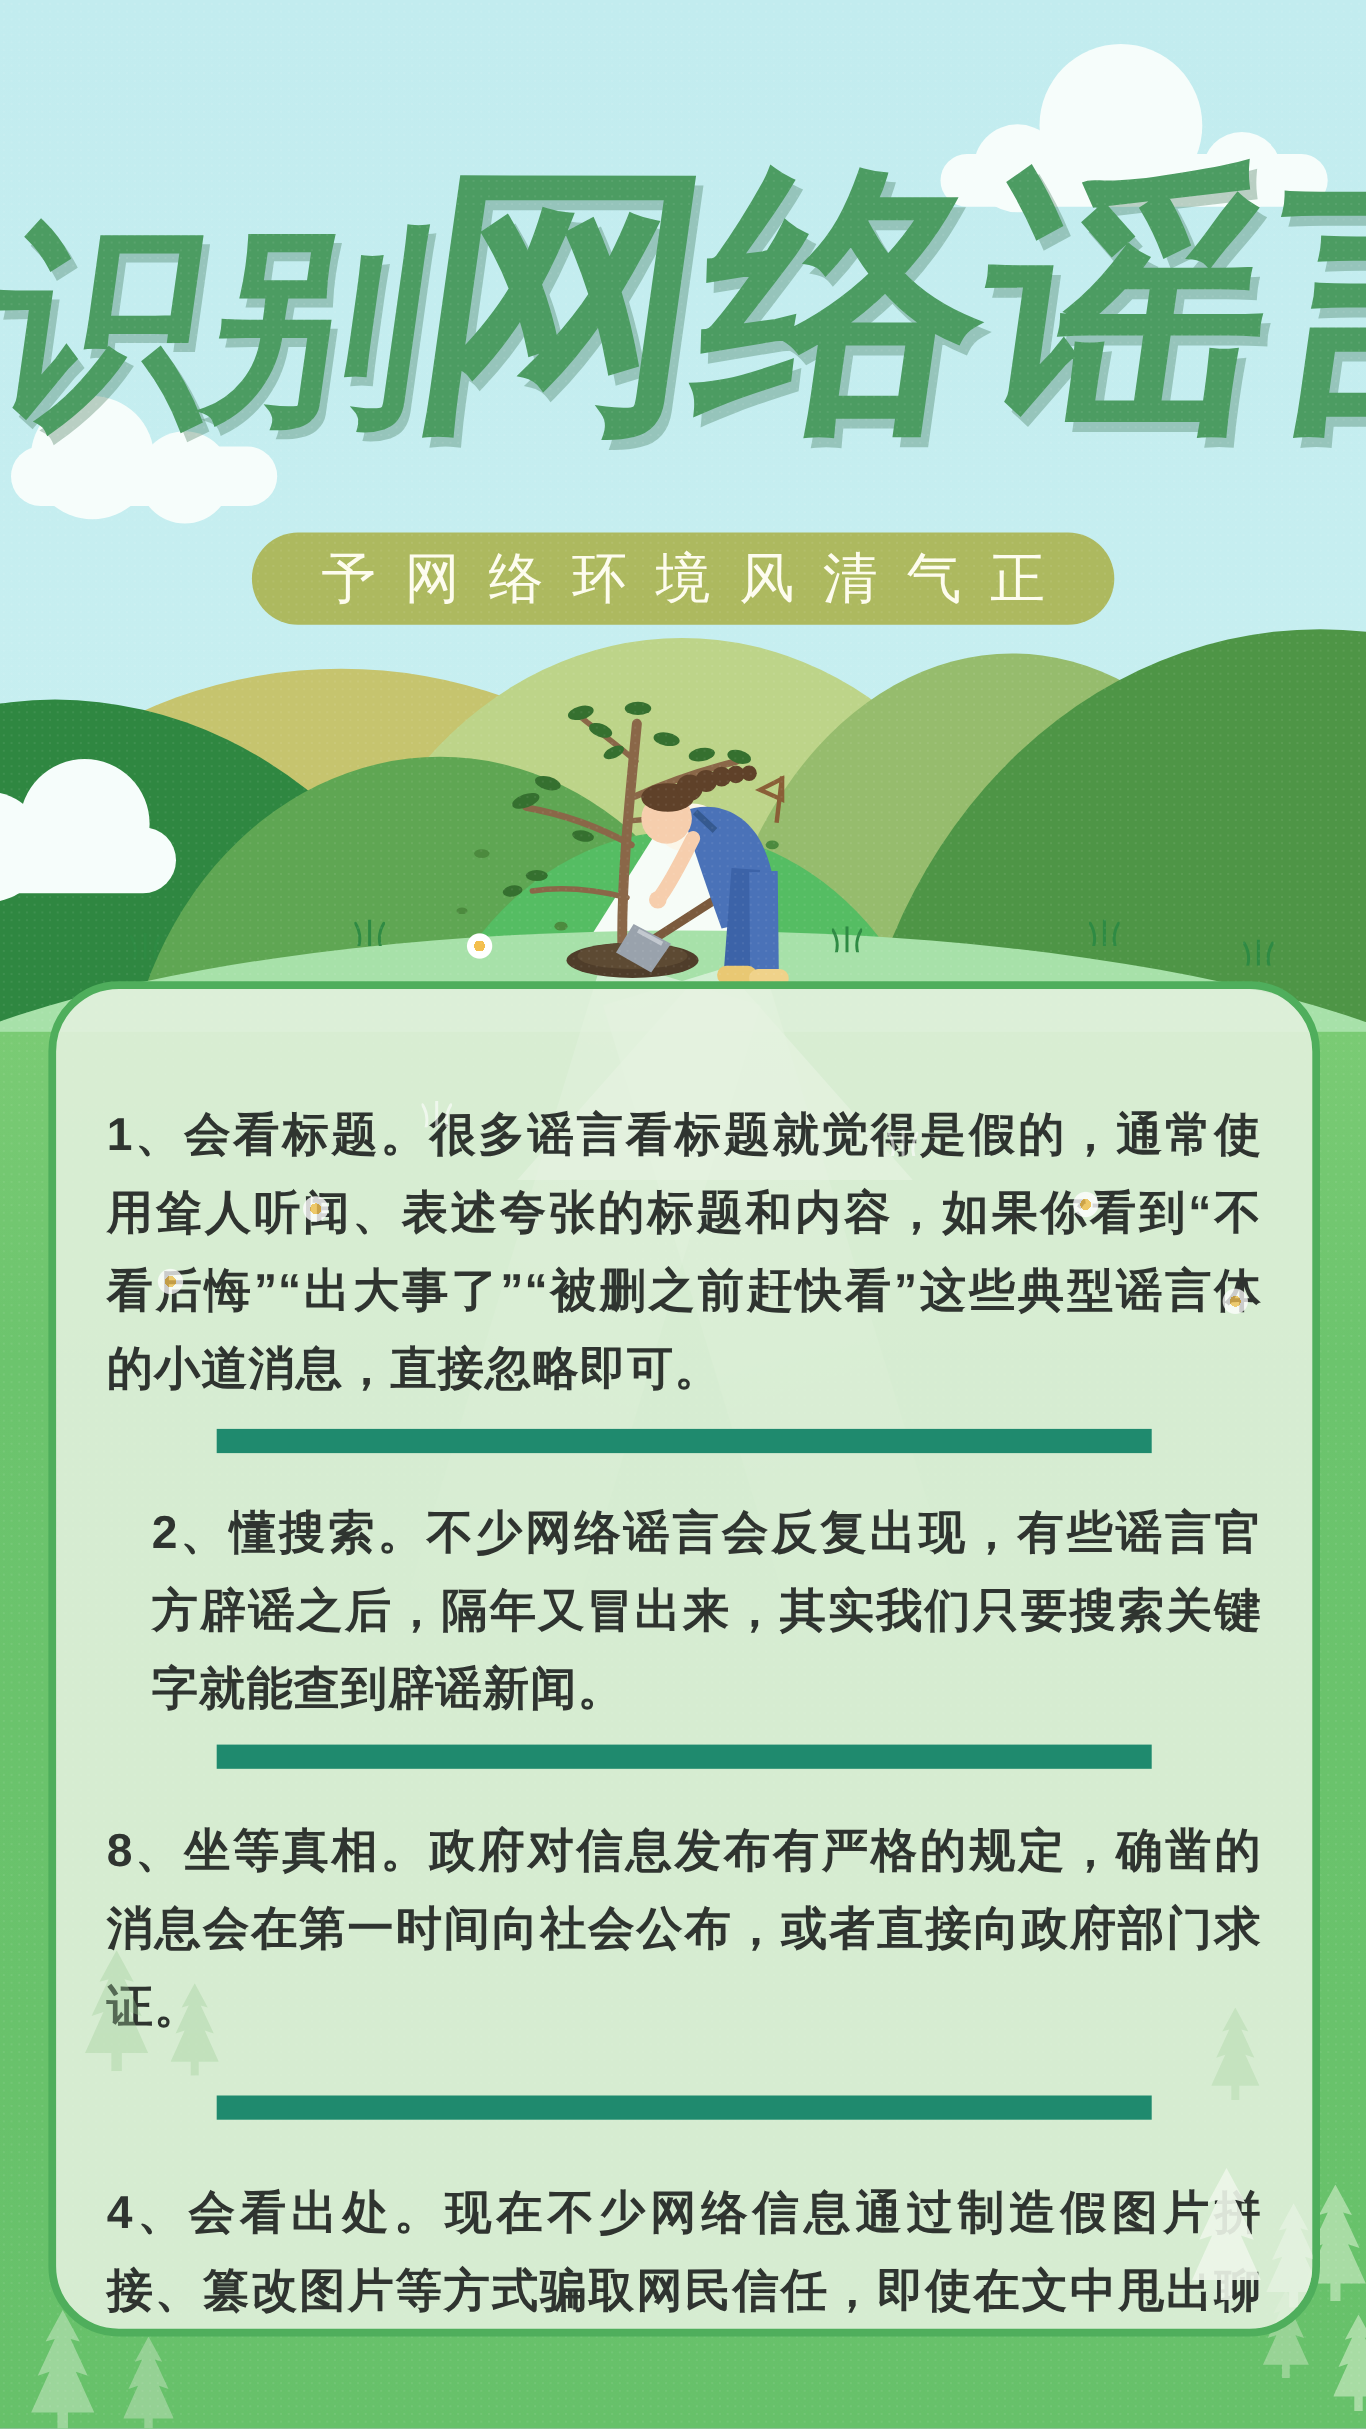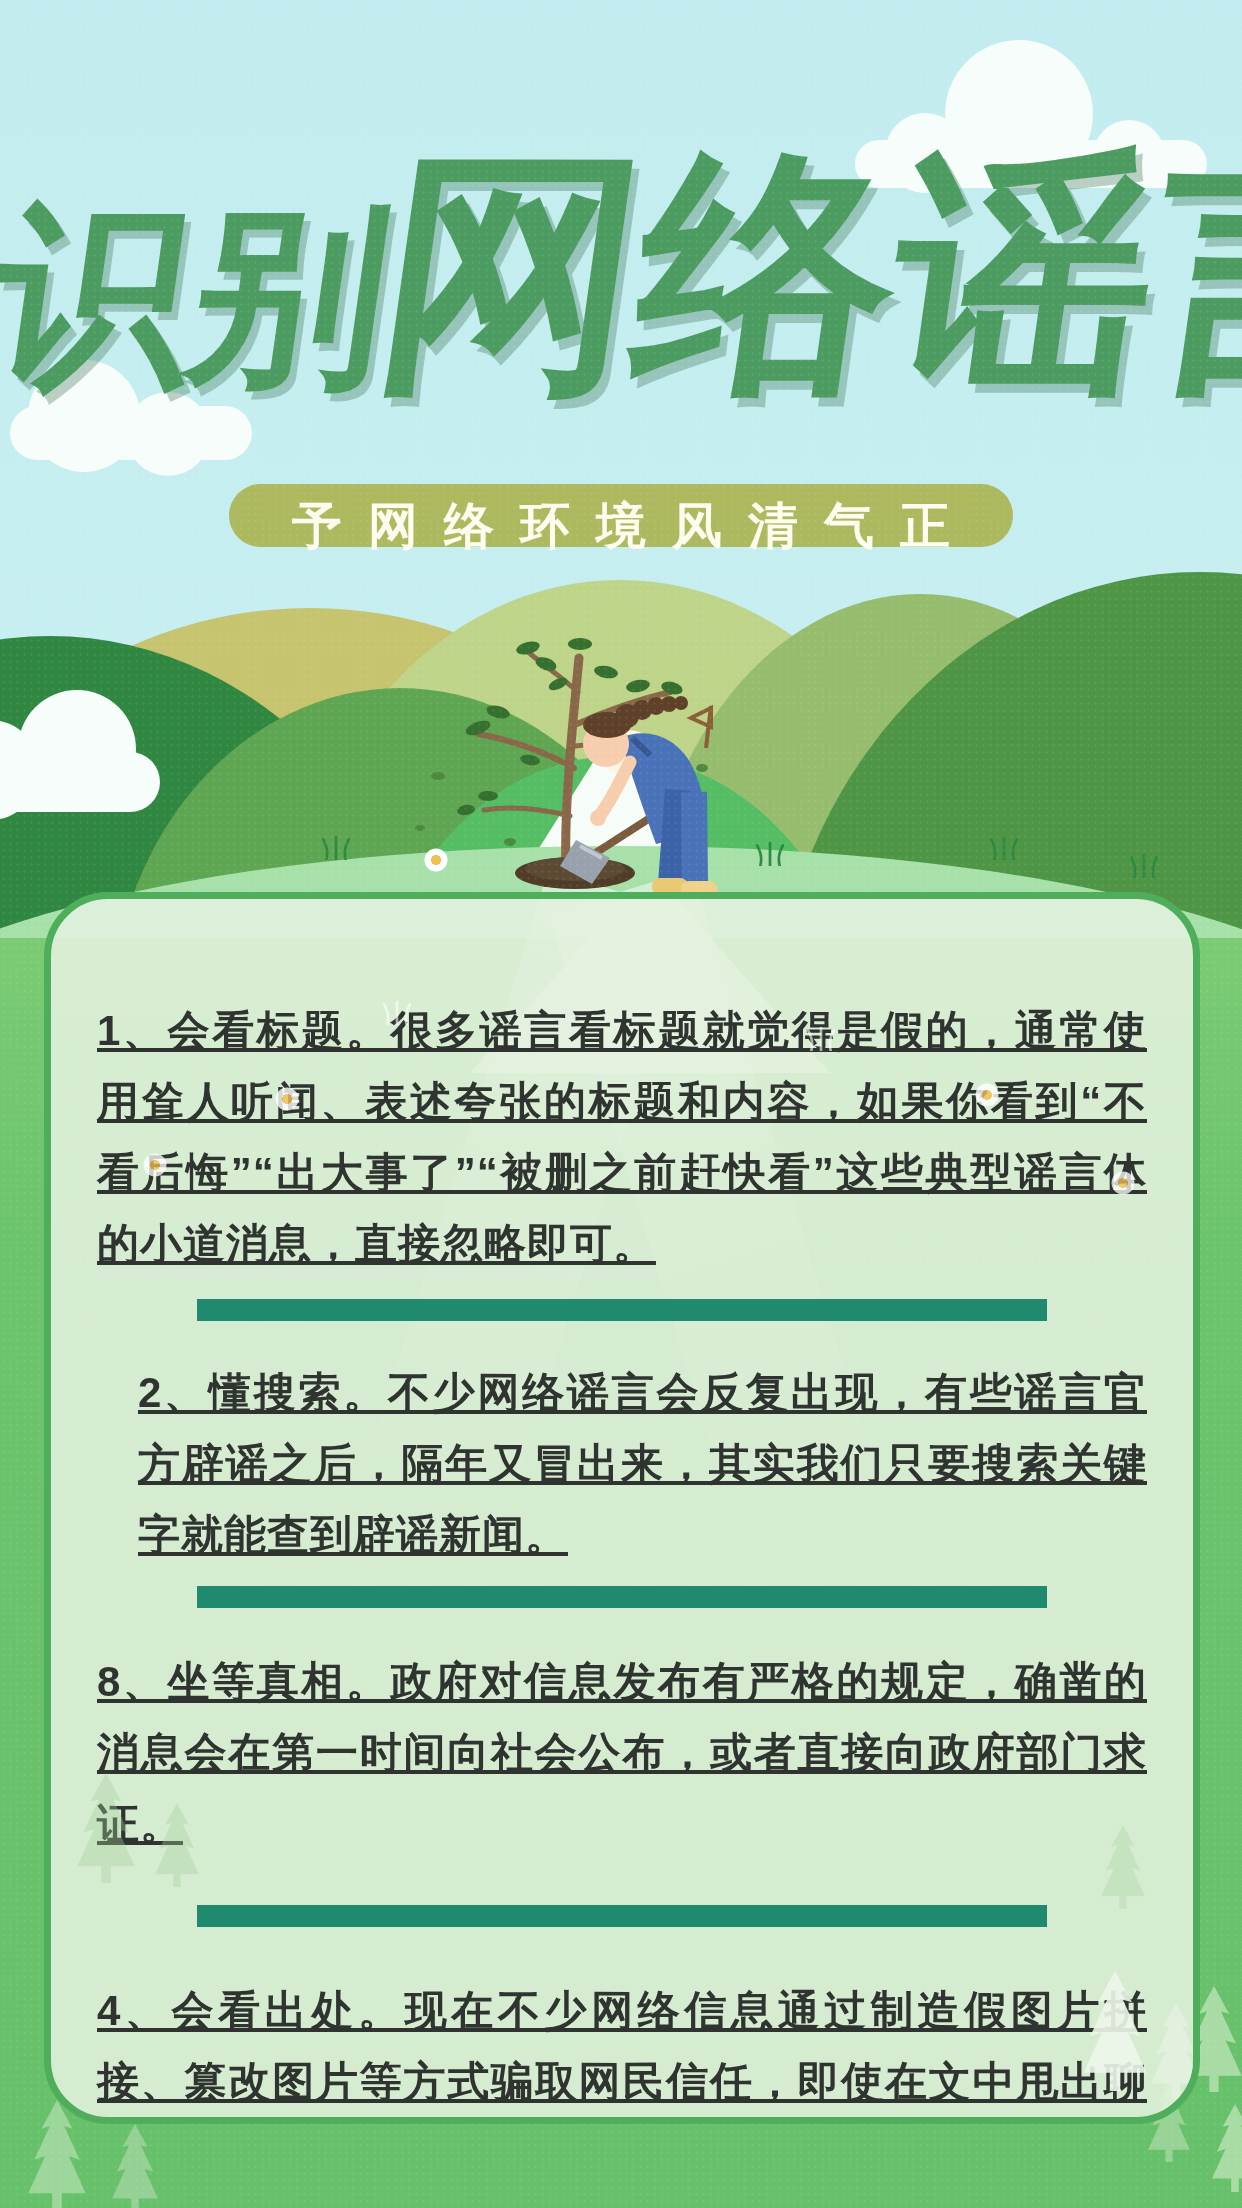--- a/index.html
+++ b/index.html
@@ -15,22 +15,22 @@
   
   .title{
     position:absolute;top:104px;left:0;width:100%;text-align:center;z-index:2;
     color:#4c9c62;font-weight:800;transform:skewX(-8deg);white-space:nowrap;letter-spacing:-0.06em;
   }
   .title .t1{font-size:196px;text-shadow:7px 8px 0 rgba(42,104,66,.30);}
   .title .t2{font-size:258px;margin-left:-8px;text-shadow:8px 9px 0 rgba(42,104,66,.30);}
   
   .banner{
     position:absolute;top:484px;left:50%;transform:translateX(-50%);z-index:2;
-    height:63px;min-width:784px;box-sizing:border-box;background:#adb95f;border-radius:44px;
-    color:#fdfcee;font-size:50px;font-weight:700;line-height:84px;letter-spacing:26px;
+    height:84px;min-width:784px;box-sizing:border-box;background:#adb95f;border-radius:44px;
+    color:#fdfcee;font-size:50px;font-weight:400;line-height:84px;letter-spacing:26px;
     text-align:center;padding:0 30px 0 56px;
   }
   
   .mtn{position:absolute;border-radius:50%;}
   #m-khaki{left:-80px;top:608px;width:780px;height:680px;background:#c6c46e;z-index:3;}
   #m-pale{left:290px;top:580px;width:660px;height:760px;background:#bdd489;z-index:3;}
   #m-sage{left:640px;top:594px;width:560px;height:760px;background:#96bc6d;z-index:3;}
   #m-ldark{left:-360px;top:636px;width:820px;height:960px;background:#2f8741;z-index:4;}
   #m-mid{left:110px;top:688px;width:580px;height:680px;background:#5fa653;z-index:4;}
   #m-rdark{left:770px;top:572px;width:860px;height:980px;background:#4e9546;z-index:4;}
@@ -59,21 +59,21 @@
   .grain{position:absolute;inset:0;z-index:6;pointer-events:none;opacity:.12;
     background-image:radial-gradient(rgba(255,255,255,.6) 1px,transparent 1.4px);background-size:7px 7px;}
   
   .card{
     position:absolute;left:44px;top:892px;width:1156px;height:1232px;box-sizing:border-box;z-index:7;
     background:rgba(226,241,221,.9);border:7px solid #4fae5c;border-radius:64px;
     overflow:hidden;padding:96px 46px 8px;
   }
   .card .deco{position:absolute;}
   .tips{position:relative;z-index:3;color:#2f3430;font-size:42px;font-weight:700;
-    line-height:71px;letter-spacing:1px;text-align:justify;text-decoration:underline;}
+    line-height:71px;letter-spacing:1px;text-align:justify;}
   .tips p{margin:0;}
   #tip1{margin-bottom:20px;}
   #tip2{margin-bottom:16px;margin-left:41px;}
   #tip3{margin-bottom:46px;}
   .divider{width:850px;height:22px;background:#1f8a6e;margin:0 auto;}
   #d1{margin-bottom:36px;}
   #d2{margin-bottom:38px;}
   #d3{margin-bottom:48px;}
 </style>
 </head>

